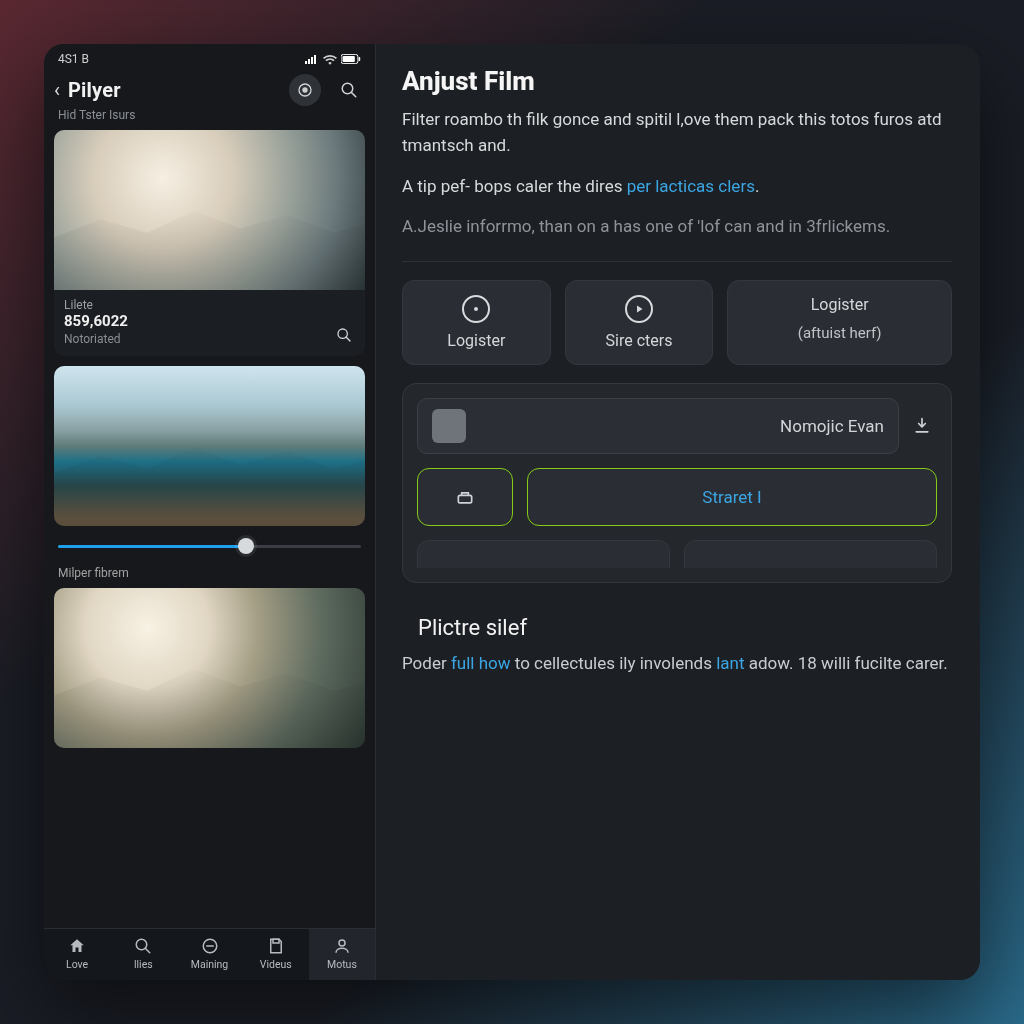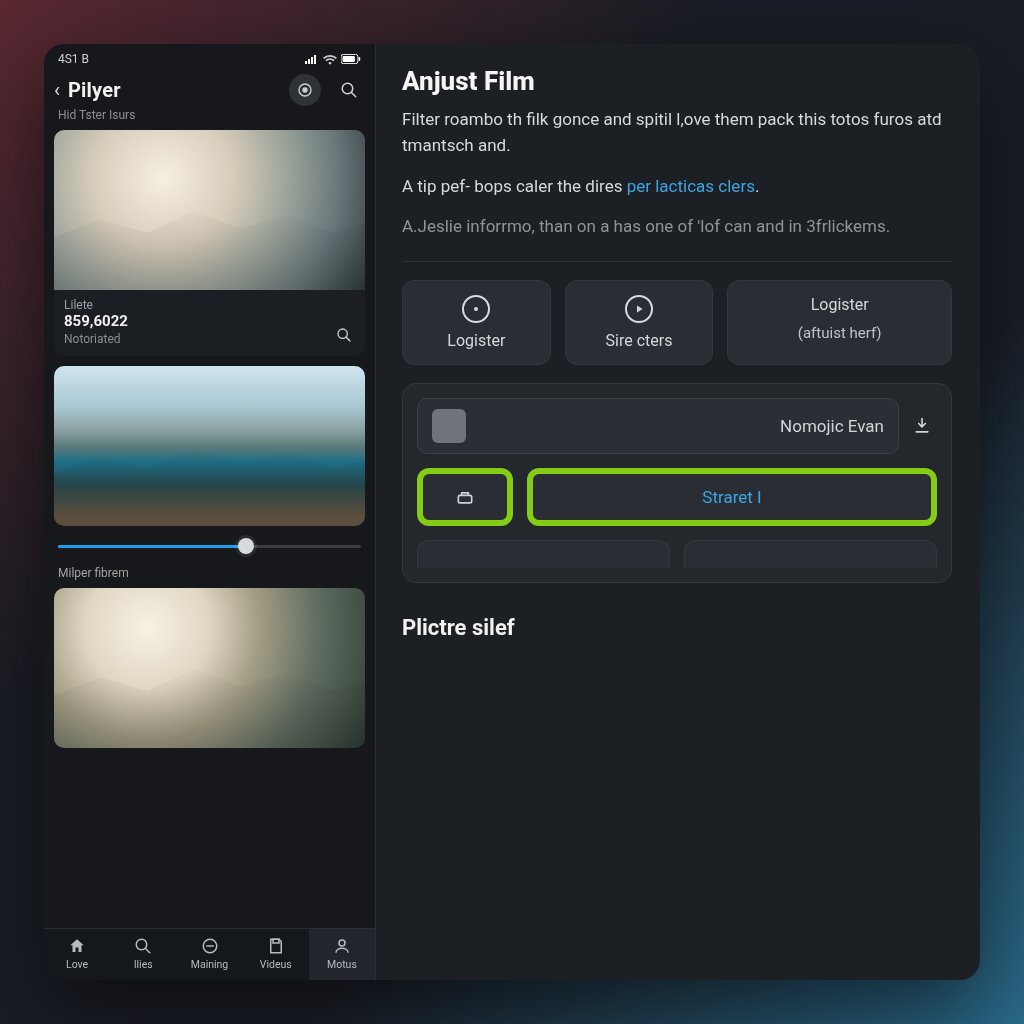--- a/index.html
+++ b/index.html
@@ -72,26 +72,26 @@
 .pill { flex:1; background:#2a2e34; border:1px solid #33383f; border-radius:12px; padding:14px 10px 14px; display:flex; flex-direction:column; align-items:center; gap:8px; color:#d5d7da; font-size:16px; }
 .pill .picon { width:28px; height:28px; border:2px solid #d8dadd; border-radius:50%; display:flex; align-items:center; justify-content:center; }
 .pill.wide { flex:1.6; line-height:1.3; text-align:center; }
 .pill .sub2 { color:#bfc3c7; font-size:15px; }
 .panel { background:#24272c; border:1px solid #33383f; border-radius:14px; padding:14px; margin-bottom:14px; }
 .inputrow { display:flex; align-items:center; gap:12px; background:#2b2f35; border:1px solid #3b4047; border-radius:10px; padding:10px 14px; }
 .inputimg { width:34px; height:34px; background:#6f747b; border-radius:6px; }
 .inputtext { font-size:17px; color:#d2d5d8; flex:1;text-align:right; }
 .dl { width:30px; height:30px; display:flex; align-items:center; justify-content:center; color:#cfd2d6; margin-left:8px; }
 .row2 { display:flex; gap:14px; margin-top:14px; }
-.chip { background:#2a2e34; border:6px solid #84cc16; border-radius:12px; height:58px; display:flex; align-items:center; justify-content:center; color:#cfd2d6; }
+.chip { background:#2a2e34; border:1px solid #84cc16; border-radius:12px; height:58px; display:flex; align-items:center; justify-content:center; color:#cfd2d6; }
 .chip.small { width:96px; }
 .chip.grow { flex:1; color:#3ba6e3; font-size:17px; }
 .rowstub { display:flex; gap:14px; margin-top:14px; }
 .stub { flex:1; height:28px; background:#2a2e34; border:1px solid #33383f; border-top-left-radius:12px; border-top-right-radius:12px; border-bottom:none; }
-.sectitle { font-size:22px; font-weight:700; margin:18px 0 10px; color:#f2f2f2; }
+.sectitle { font-size:22px; font-weight:400; margin:18px 16px 10px; color:#f2f2f2; }
 .secp { font-size:17px; line-height:1.55; color:#c9ccd0; }
 svg { fill: currentColor; }
 </style>
 </head>
 <body>
 
 <div class="app">
 
   <div class="left">
     <div class="statusbar">
@@ -262,14 +262,17 @@
           <span>Straret I</span>
         </div>
       </div>
       <div class="rowstub">
         <div class="stub"></div>
         <div class="stub"></div>
       </div>
     </div>
 
     <div class="sectitle">Plictre silef</div>
+    <p class="secp">
+      <span>Poder </span><a class="link">full how</a><span> to cellectules ily involends </span><a class="link">lant</a><span> adow. 18 willi fucilte carer.</span>
+    </p>
   </div>
 </div>
 
 </body></html>

